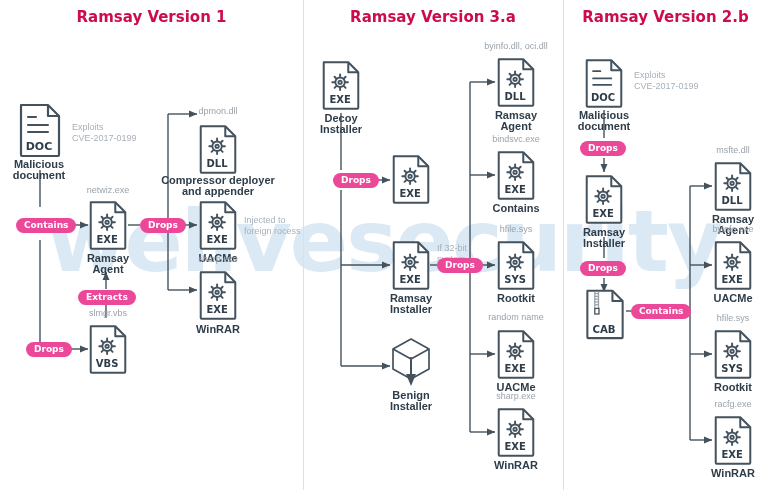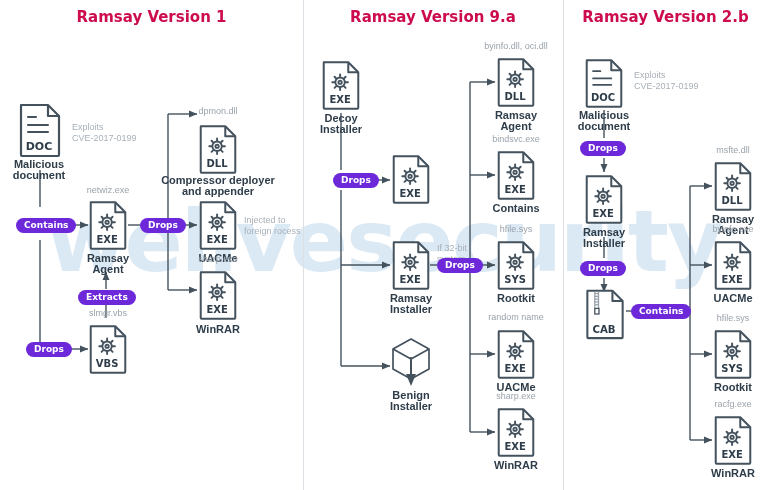--- a/index.html
+++ b/index.html
@@ -47,38 +47,38 @@
     text-align:center;line-height:11px;white-space:nowrap;
   }
   .lbl-note{
     position:absolute;font-size:9px;color:#a8b0b8;text-align:left;
     line-height:11px;white-space:nowrap;
   }
 
   
   .pill{
     position:absolute;height:15px;line-height:15px;
-    background:#6d28d9;color:#ffffff;border-radius:8px;
+    background:#ec4899;color:#ffffff;border-radius:8px;
     font-size:9px;font-weight:bold;padding:0 8px;
     white-space:nowrap;text-align:center;
     font-family:"DejaVu Sans", sans-serif;
   }
 </style>
 </head>
 <body>
 
 <div id="stage">
 
   <div class="watermark">welivesecurity</div>
 
   <div class="divider" style="left:303px;"></div>
   <div class="divider" style="left:563px;"></div>
 
   <div class="col-title" style="left:0px;width:303px;">Ramsay Version 1</div>
-  <div class="col-title" style="left:303px;width:260px;">Ramsay Version 9.a</div>
+  <div class="col-title" style="left:303px;width:260px;">Ramsay Version 3.a</div>
   <div class="col-title" style="left:563px;width:205px;">Ramsay Version 2.b</div>
 
   <svg class="lines" viewBox="0 0 768 490">
     <defs>
       <marker id="ah" markerWidth="7" markerHeight="7" refX="6" refY="3.1" orient="auto">
         <path d="M0,0.5 L6.2,3.1 L0,5.7 Z" fill="#44525e"></path>
       </marker>
     </defs>
     <g stroke="#44525e" stroke-width="1.4" fill="none">
 

